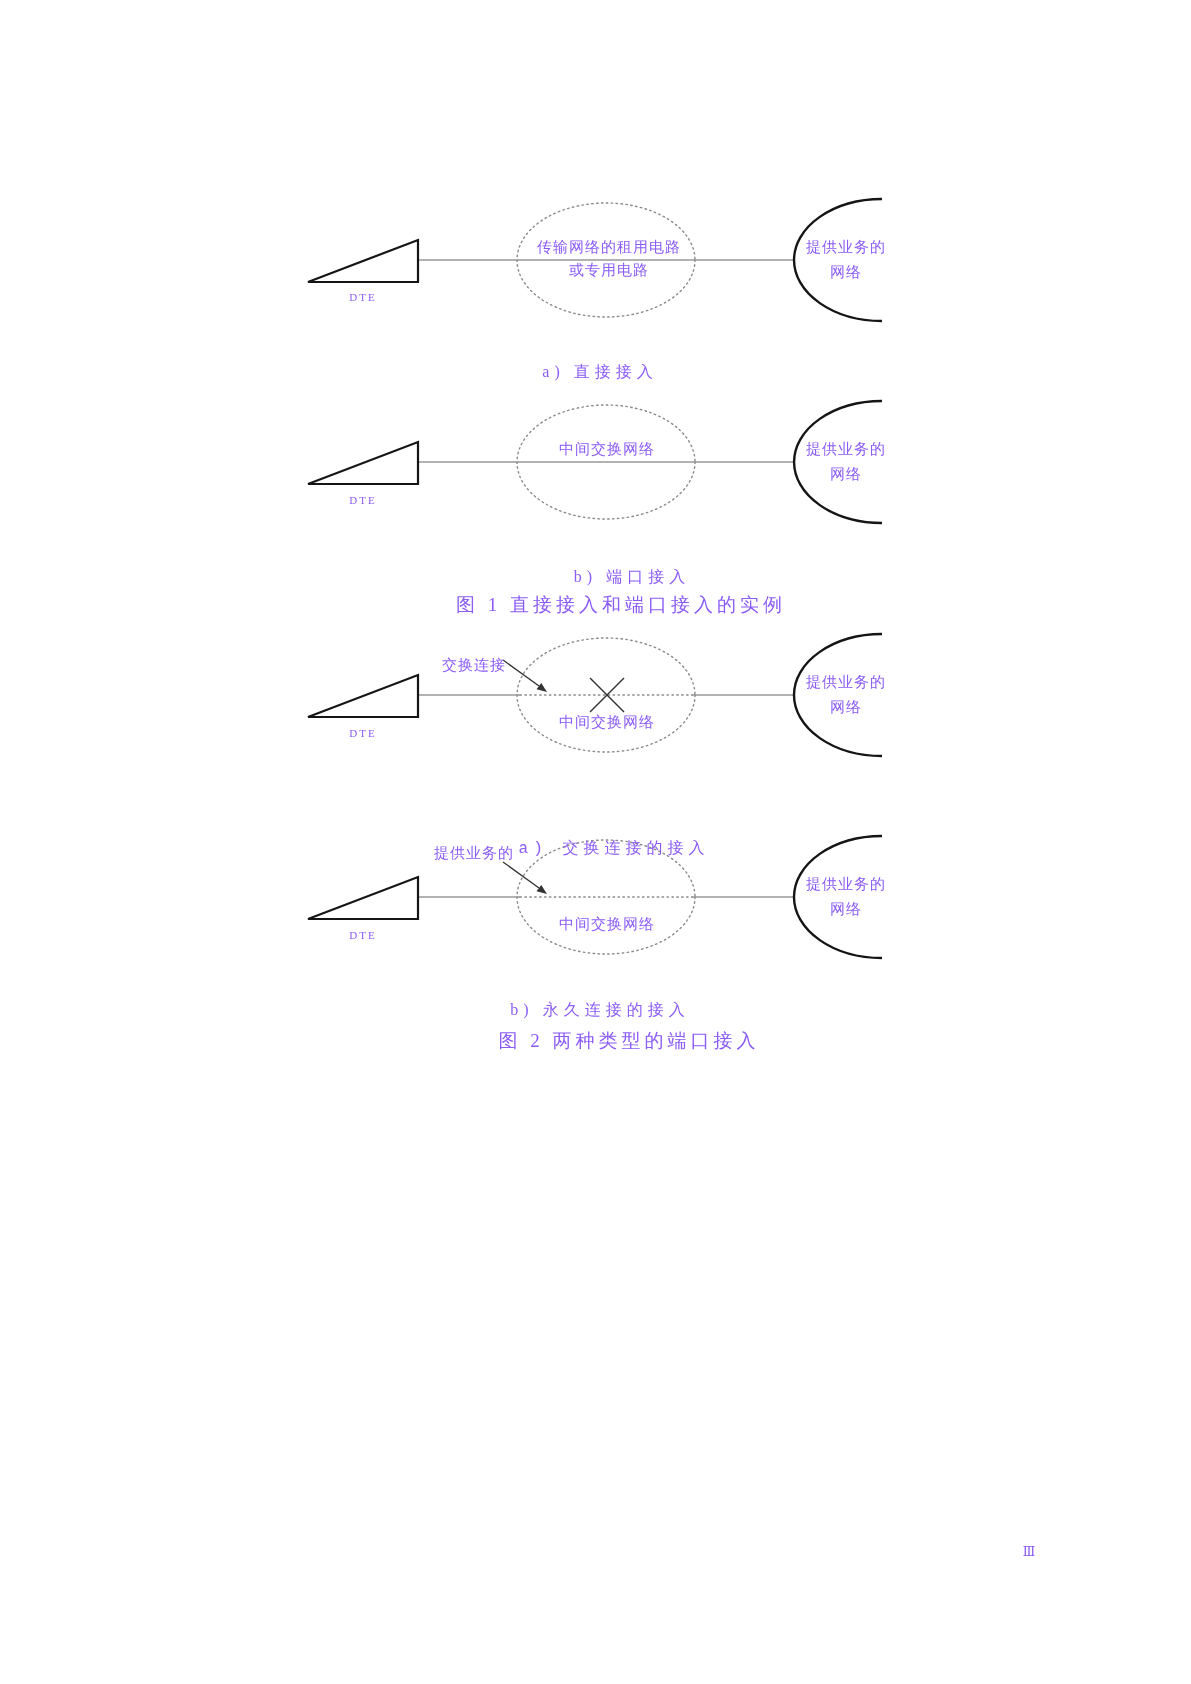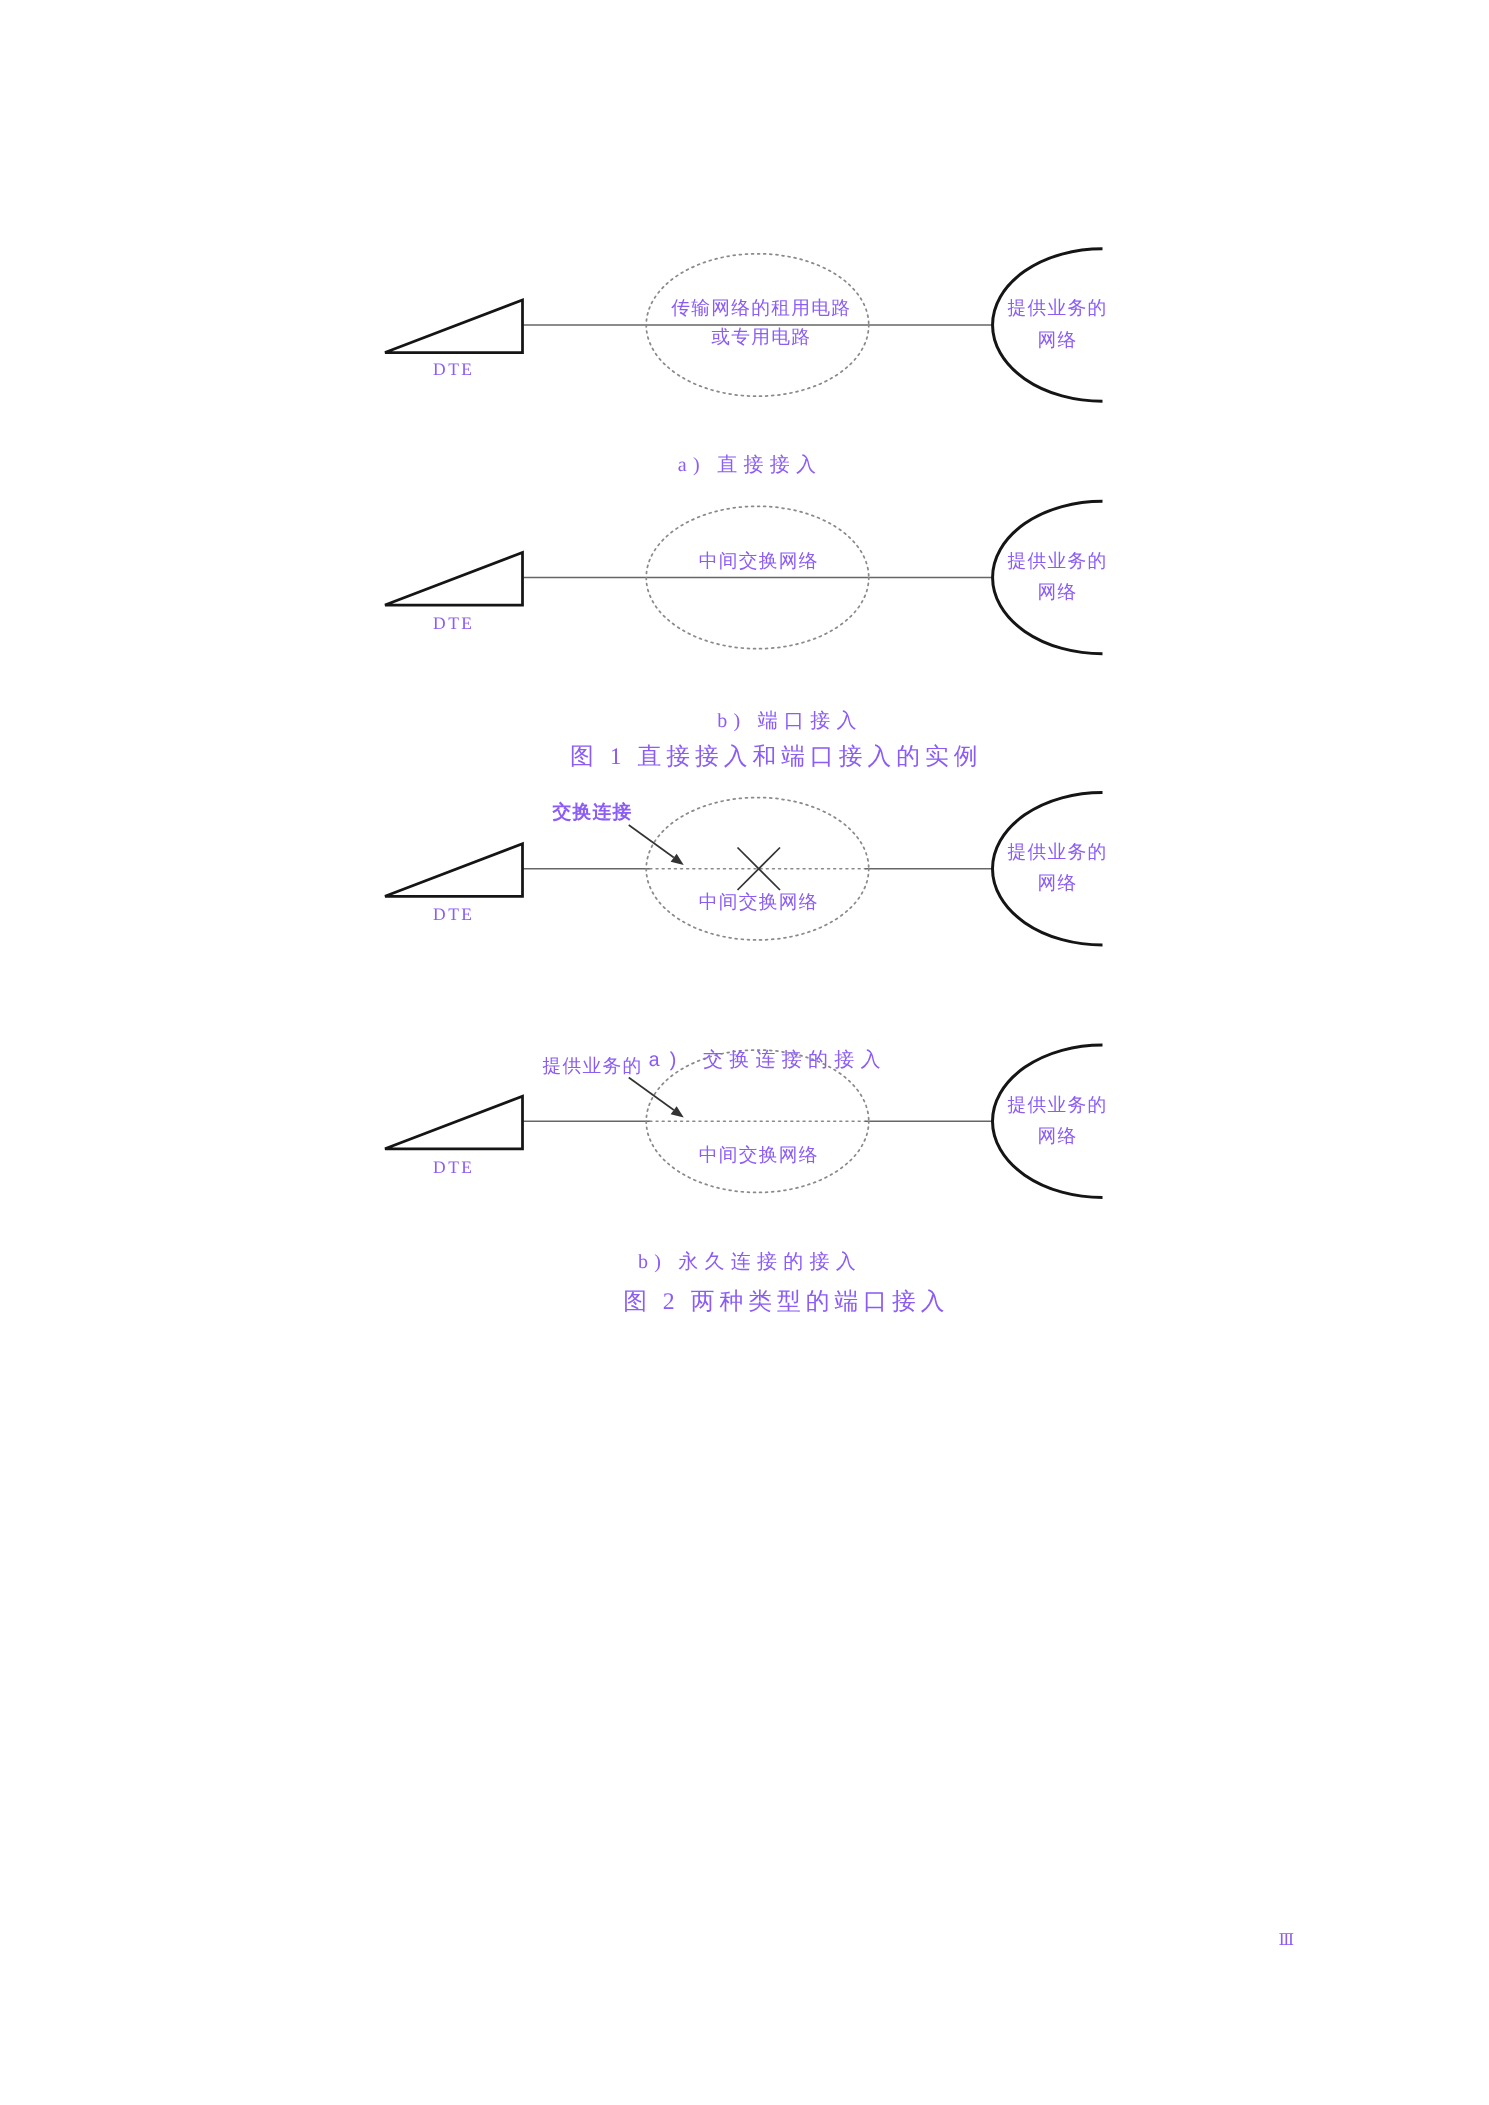--- a/index.html
+++ b/index.html
@@ -3,21 +3,21 @@
 <meta charset="utf-8">
 <style>
   html,body { margin:0; padding:0; background:#ffffff; }
   #page {
     position:relative; width:1191px; height:1684px; background:#ffffff;
     font-family:"Liberation Serif","DejaVu Serif",serif; color:#1a1a1a; overflow:hidden;
   }
   #shapes { position:absolute; left:0; top:0; }
   .lbl { position:absolute; transform:translate(-50%,-50%); white-space:nowrap; color:#8b5cf6; }
   .inner { font-size:15px; letter-spacing:1px; }
-  .dte   { font-size:14px; letter-spacing:2px; }
+  .dte   { font-size:11px; letter-spacing:2px; }
   .cap   { font-size:16px; letter-spacing:5px; }
   .ftitle{ font-size:19px; letter-spacing:4px;margin-left:24px; }
   .pagenum { font-size:13px; }
 </style>
 </head>
 <body>
 
 <div id="page">
 
   <svg id="shapes" width="1191" height="1684" viewBox="0 0 1191 1684">
@@ -68,21 +68,21 @@
   <div class="lbl inner" style="left:846px; top:272px;">网络</div>
   <div class="lbl cap" style="left:600px; top:372px;">a) 直接接入</div>
 
   <div class="lbl dte" style="left:363px; top:500px;">DTE</div>
   <div class="lbl inner" style="left:607px; top:449px;">中间交换网络</div>
   <div class="lbl inner" style="left:846px; top:449px;">提供业务的</div>
   <div class="lbl inner" style="left:846px; top:474px;">网络</div>
   <div class="lbl cap" style="left:600px; top:577px;margin-left:32px;">b) 端口接入</div>
   <div class="lbl ftitle" style="left:597px; top:605px;">图 1  直接接入和端口接入的实例</div>
 
-  <div class="lbl inner" style="left:474px; top:650px;font-weight:bold;">交换连接</div>
+  <div class="lbl inner" style="left:474px; top:665px;">交换连接</div>
   <div class="lbl dte" style="left:363px; top:733px;">DTE</div>
   <div class="lbl inner" style="left:607px; top:722px;">中间交换网络</div>
   <div class="lbl inner" style="left:846px; top:682px;">提供业务的</div>
   <div class="lbl inner" style="left:846px; top:707px;">网络</div>
   <div class="lbl cap" style="left:614px; top:848px;font-family:Liberation Mono, monospace;">a) 交换连接的接入</div>
 
   <div class="lbl inner" style="left:474px; top:853px;">提供业务的</div>
   <div class="lbl dte" style="left:363px; top:935px;">DTE</div>
   <div class="lbl inner" style="left:607px; top:924px;">中间交换网络</div>
   <div class="lbl inner" style="left:846px; top:884px;">提供业务的</div>

